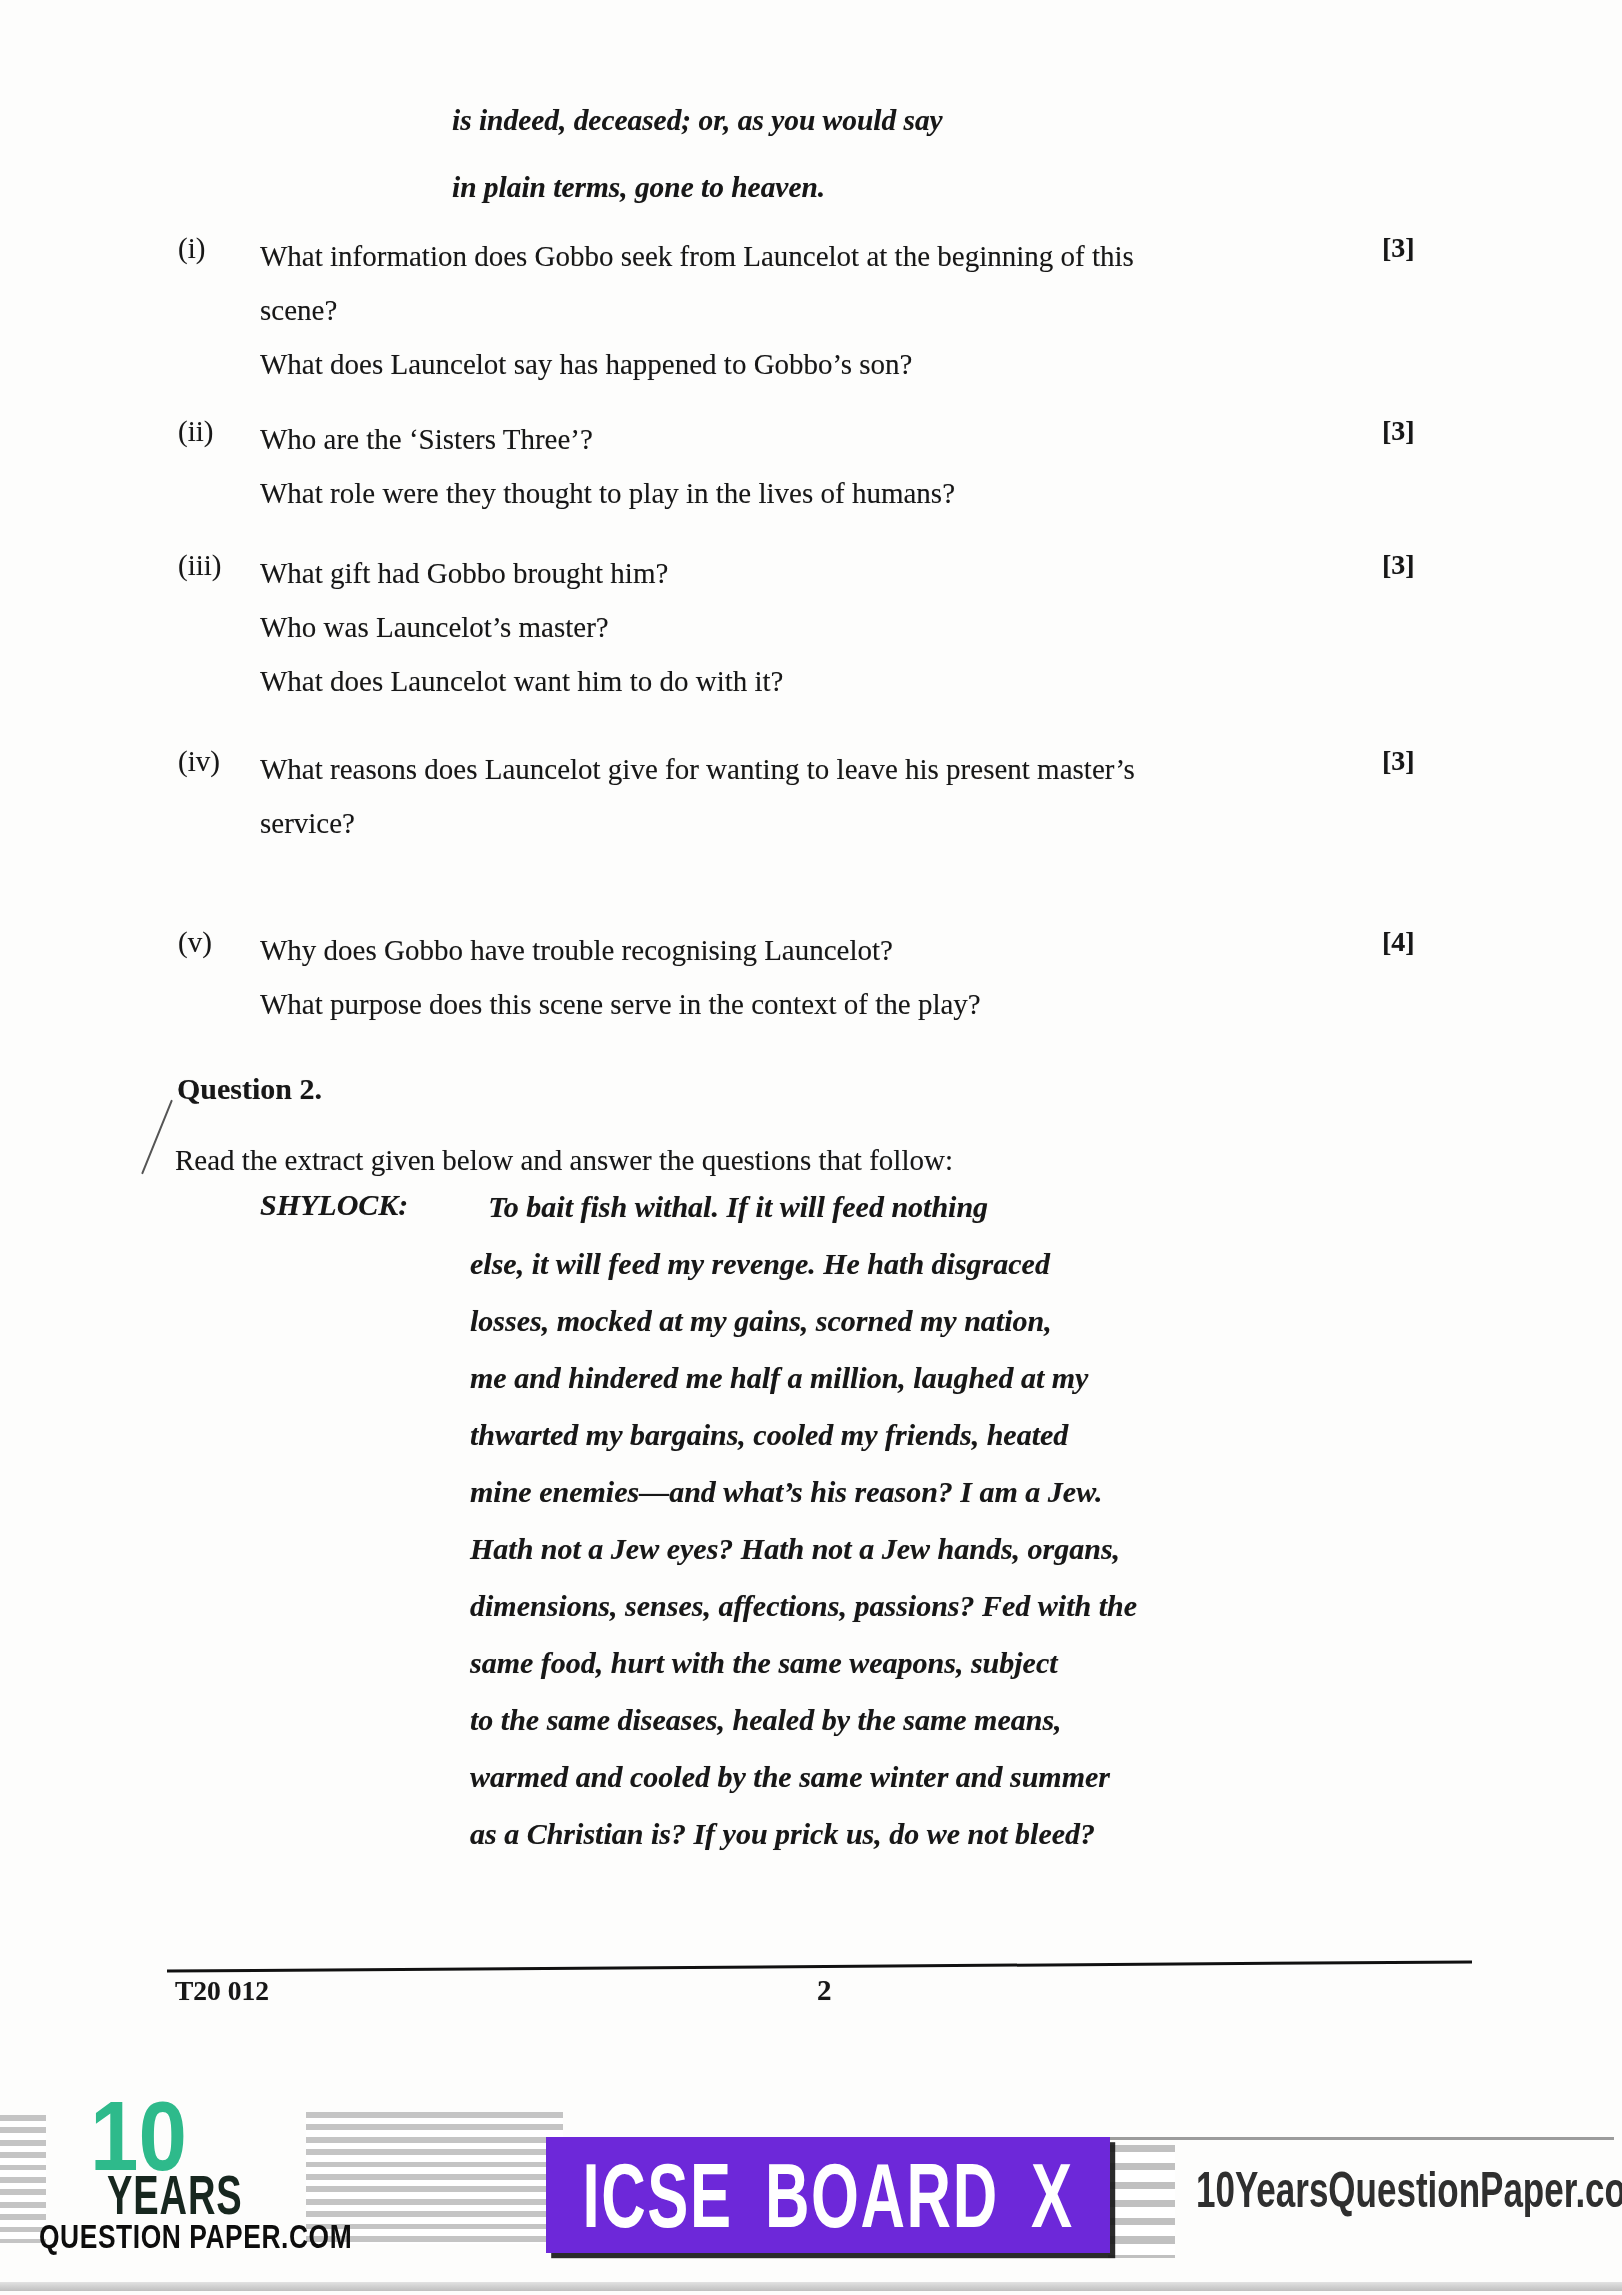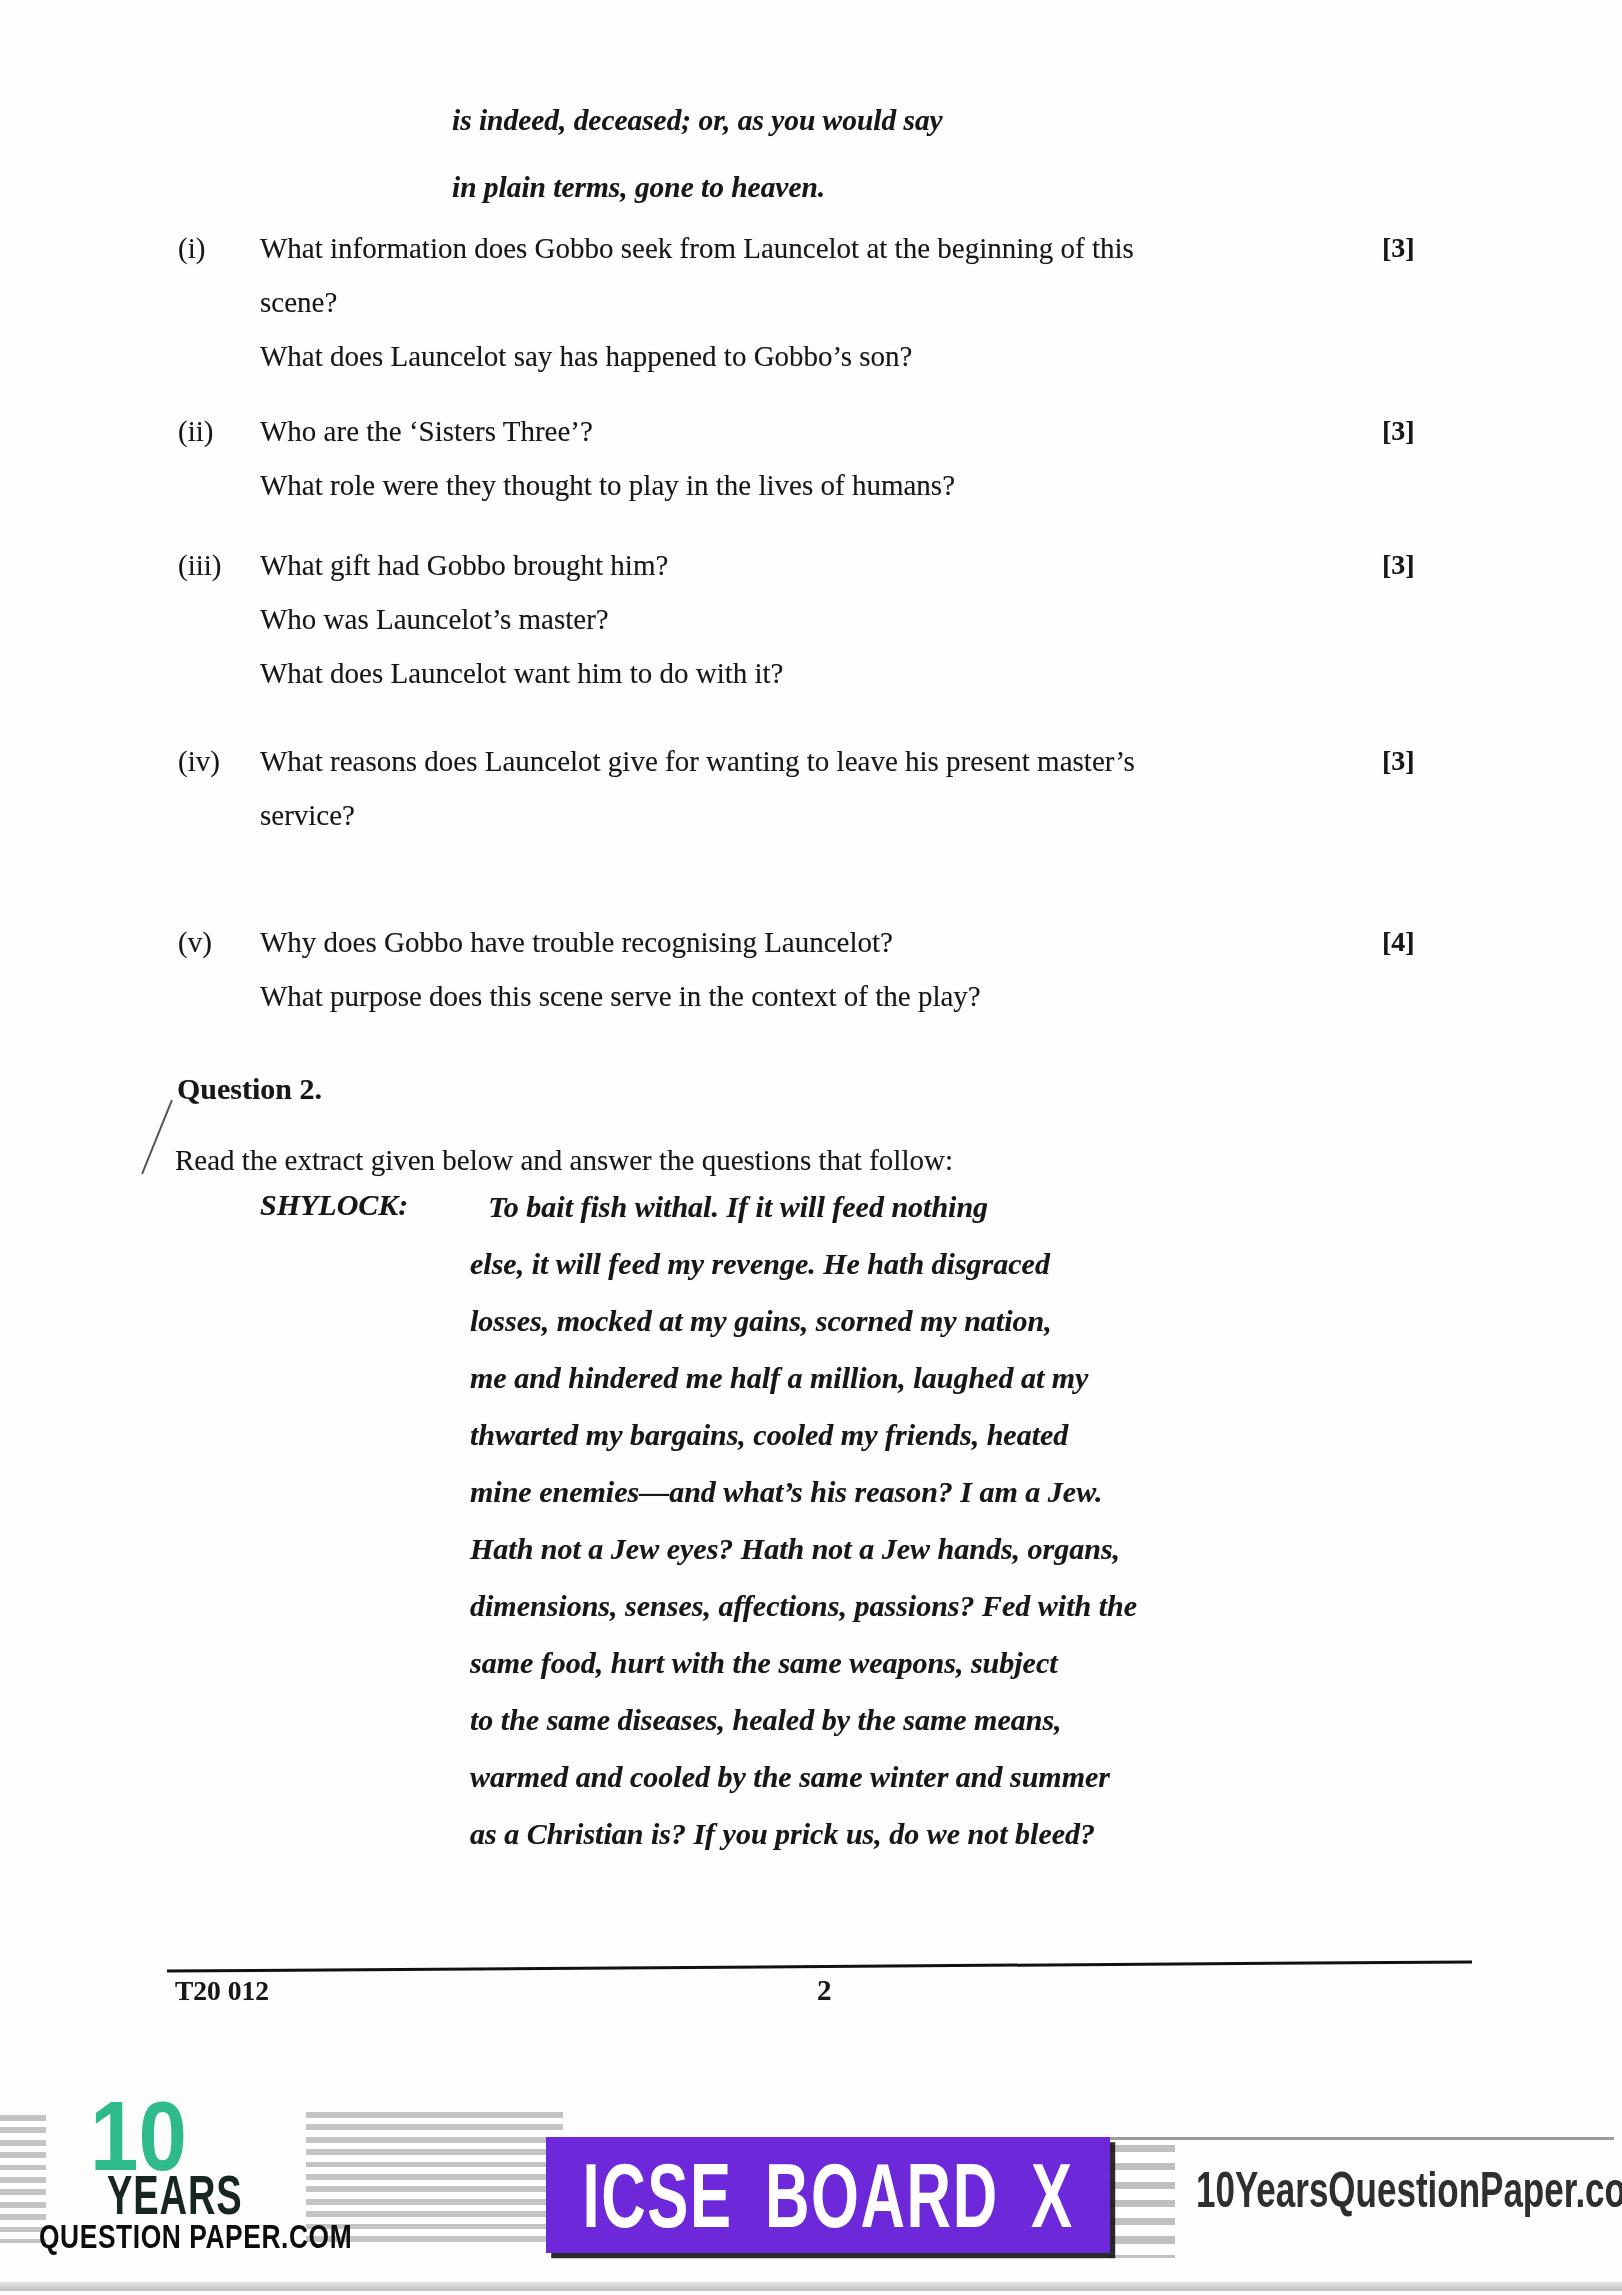--- a/index.html
+++ b/index.html
@@ -19,21 +19,21 @@
     white-space:nowrap;
     text-shadow:0 0 0.7px rgba(0,0,0,.35);
   }
   
   .q-row{position:absolute;left:0;width:1623px;}
   .q-label{
     position:absolute;left:178px;top:0;
     font-size:29px;line-height:54px;white-space:nowrap;
     text-shadow:0 0 0.7px rgba(0,0,0,.3);
   }
-  .q-lines{position:absolute;left:260px;top:0;width:1099px;}
+  .q-lines{position:absolute;left:260px;top:8px;width:1099px;}
   .q-line{
     font-size:29px;line-height:54px;white-space:nowrap;
     text-shadow:0 0 0.7px rgba(0,0,0,.3);
   }
   .q-marks{
     position:absolute;left:1382px;top:0;
     font-size:28px;line-height:54px;font-weight:600;
     text-shadow:0 0 0.7px rgba(0,0,0,.3);
   }
   

